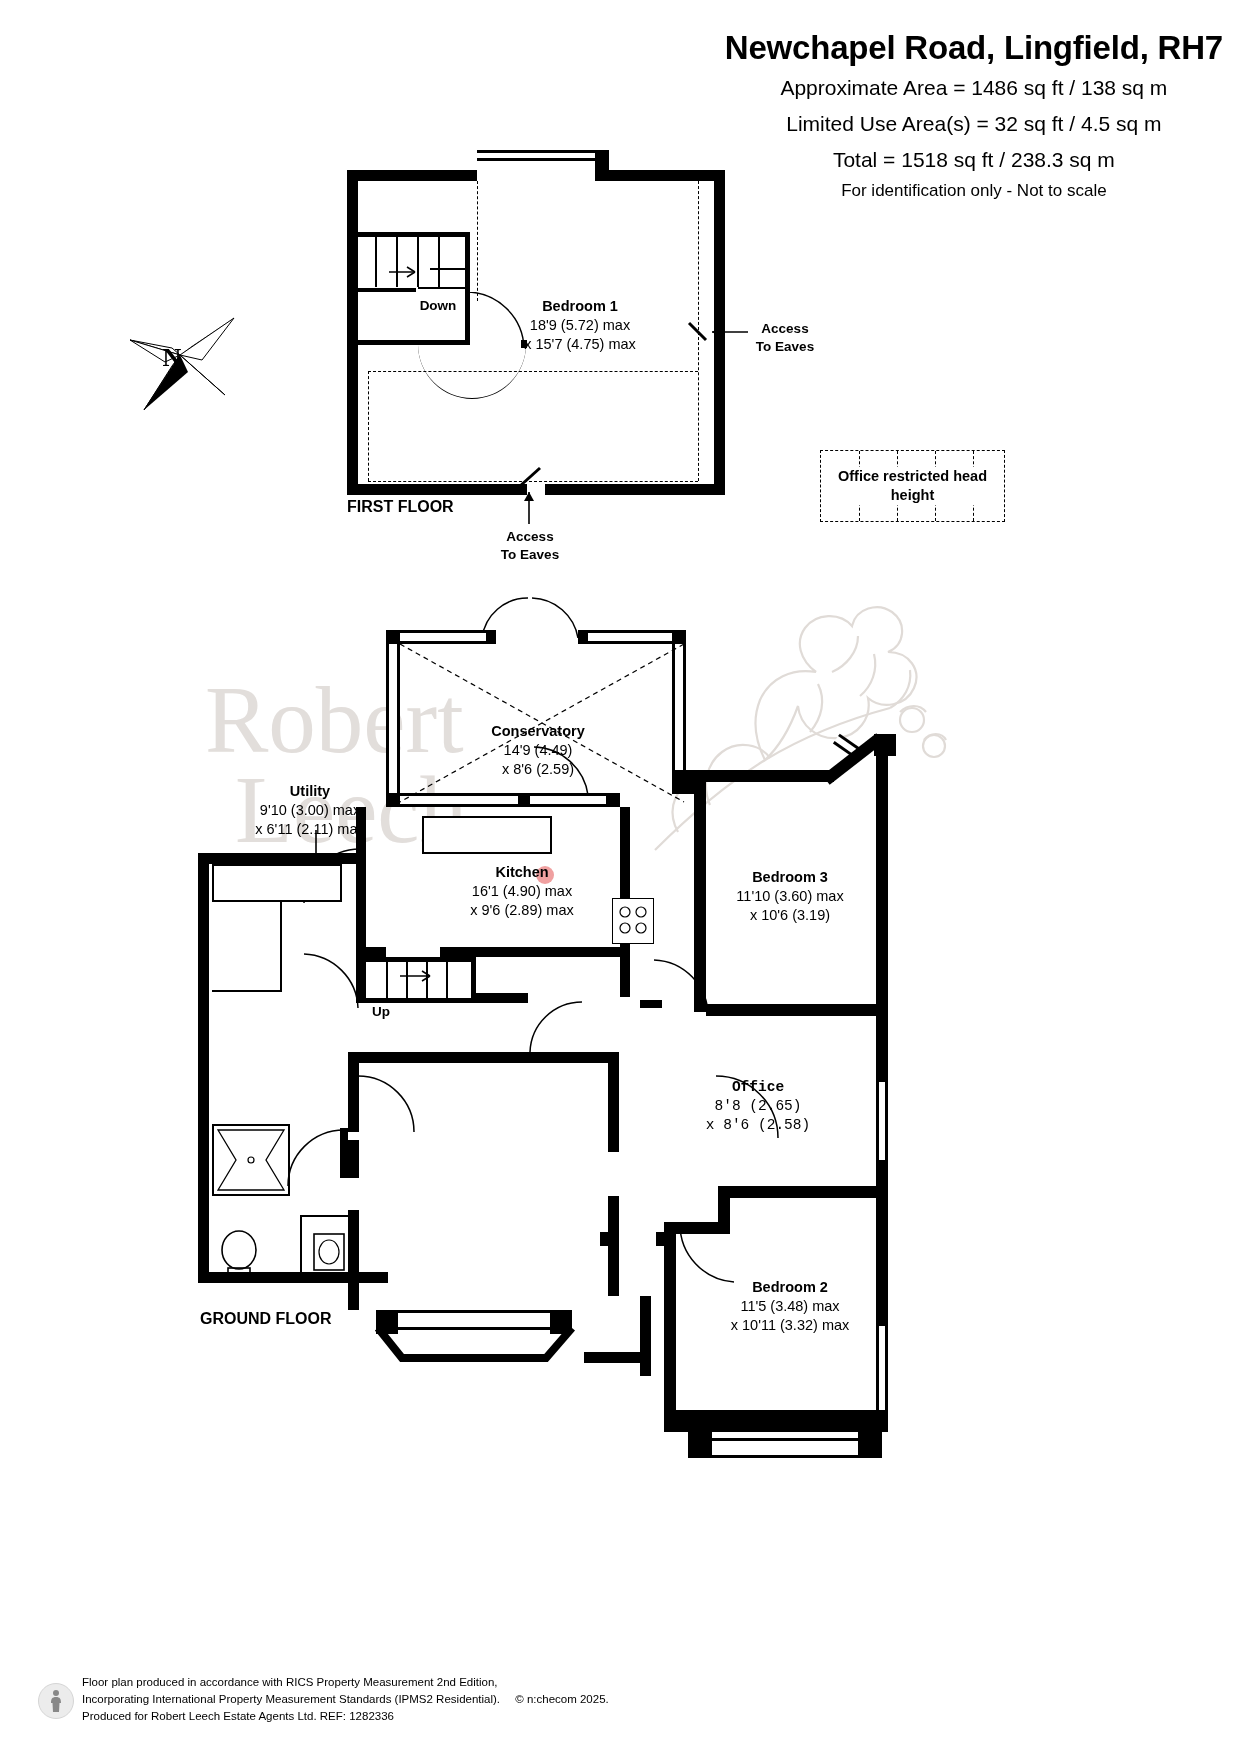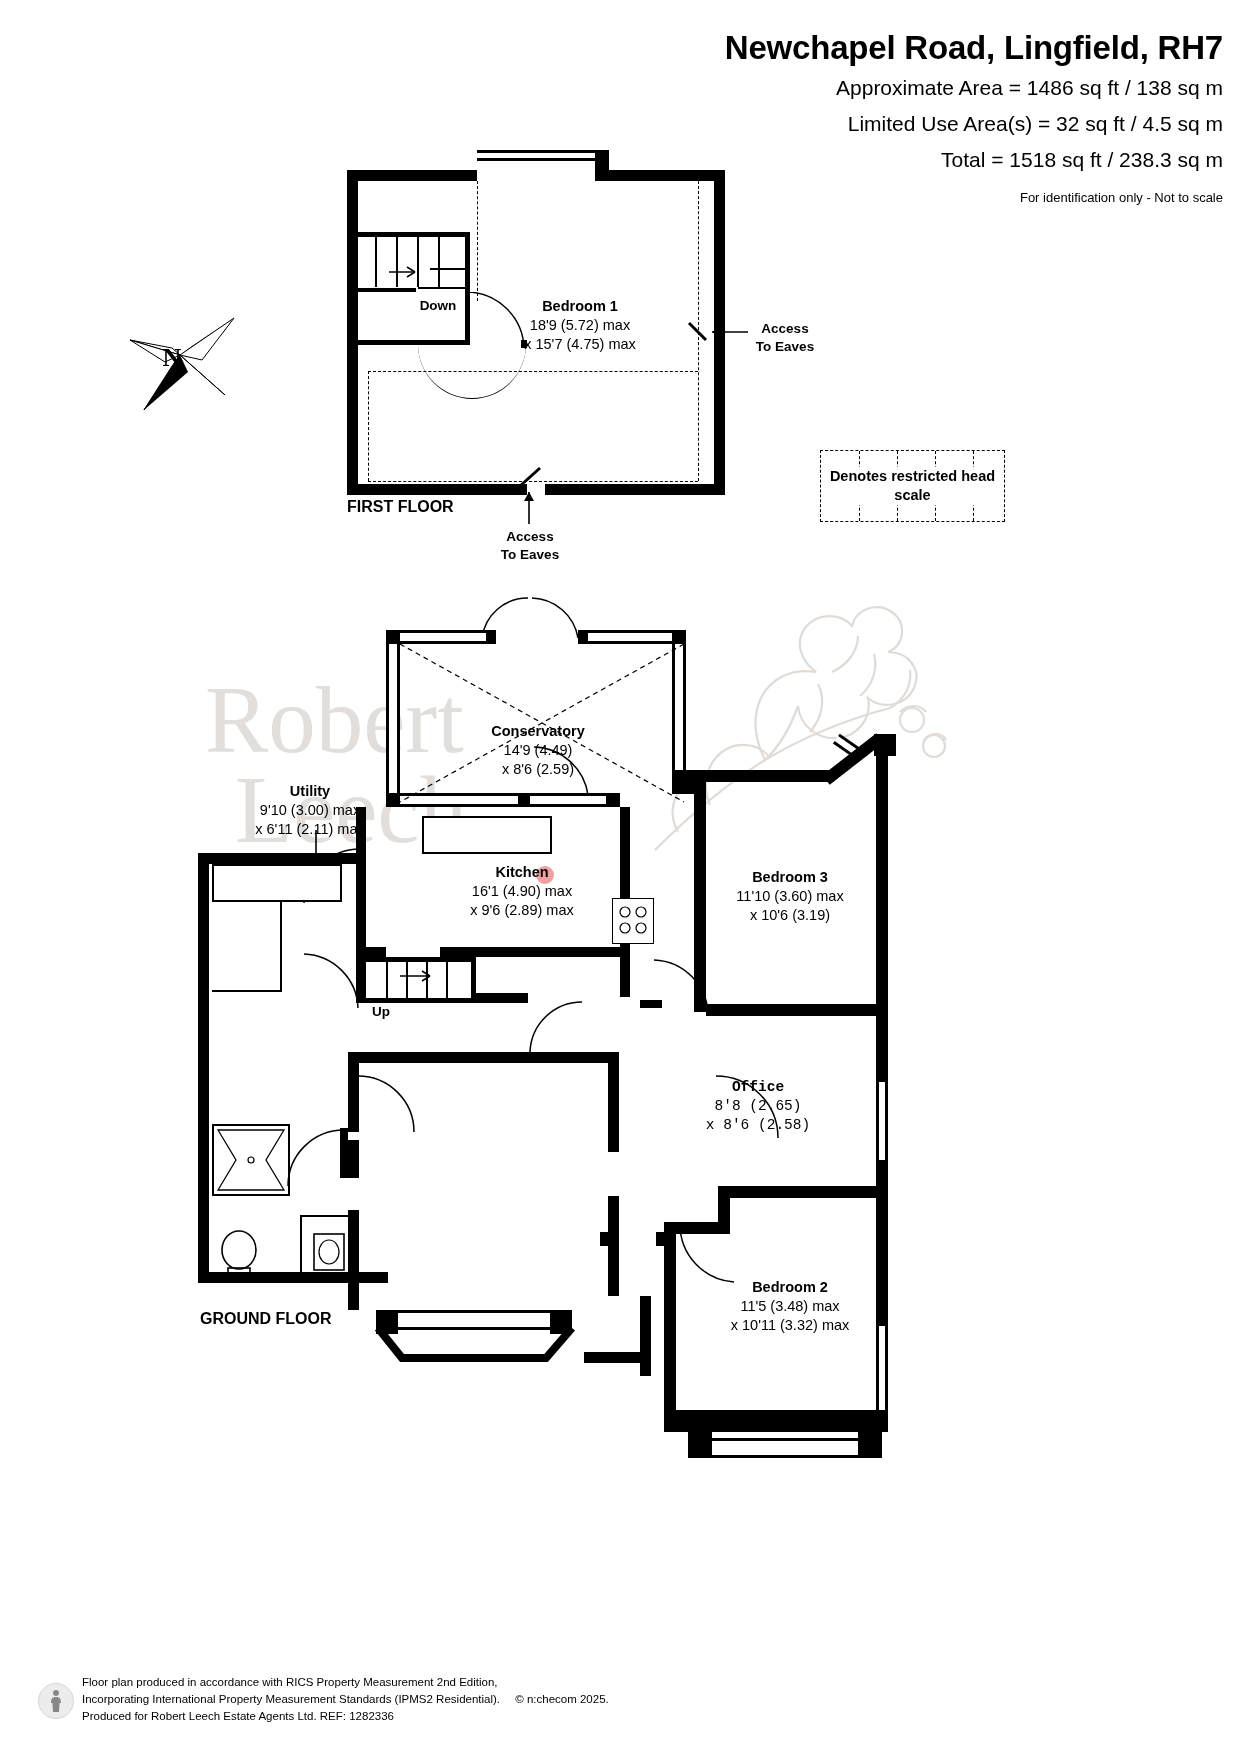--- a/index.html
+++ b/index.html
@@ -7,27 +7,27 @@
     width:1241px; height:1755px;
     background:#ffffff;
     font-family:"Liberation Sans", sans-serif;
     color:#000000;
     position:relative;
     overflow:hidden;
   }
   .abs { position:absolute; }
 
   
-  #header { right:18px; top:30px; text-align:right; }
+  #header { right:18px; top:30px; text-align:center; }
   #title {
     font-size:33px; font-weight:bold; letter-spacing:-0.2px;
     line-height:1.1;
   }
   .area-line { font-size:21px; line-height:1.32; margin-top:8px; }
-  #notscale { font-size:13px; margin-top:17px; }
+  #notscale { font-size:17px; margin-top:8px; }
 
   
   .roomlabel { position:absolute; text-align:center; font-size:14.5px; line-height:1.32; }
   .roomlabel .nm { font-weight:bold; }
   .floorname { position:absolute; font-weight:bold; font-size:16px; }
   .smallbold { position:absolute; font-weight:bold; font-size:13.5px; text-align:center; line-height:1.3; }
 
   
   .w { position:absolute; background:#000; }
   .win { position:absolute; background:#fff; border-top:3px solid #000; border-bottom:3px solid #000; box-sizing:border-box; }
@@ -96,21 +96,21 @@
     <polygon points="70,55 115,95 80,64" fill="#ffffff" stroke="#000" stroke-width="1"></polygon>
     <text x="62" y="66" font-family="Liberation Serif, serif" font-size="26" font-weight="bold" text-anchor="middle" fill="#000">N</text>
   </svg>
 </div>
 
 <div id="restrict-box" class="abs">
   <div class="hatch-v" style="left:38px; top:0; height:70px;"></div>
   <div class="hatch-v" style="left:76px; top:0; height:70px;"></div>
   <div class="hatch-v" style="left:114px; top:0; height:70px;"></div>
   <div class="hatch-v" style="left:152px; top:0; height:70px;"></div>
-  <span style="background:#fff; padding:0 4px; position:relative;">Denotes restricted head scale</span>
+  <span style="background:#fff; padding:0 4px; position:relative;">Office restricted head height</span>
 </div>
 
 <div id="watermark" class="abs">
   <div>Robert</div>
   <div style="margin-left:30px;">Leech</div>
 </div>
 <div id="leafmark" class="abs">
   <svg width="390" height="300" viewBox="0 0 390 300">
     <g fill="none" stroke="#e0dbd7" stroke-width="2.2">
       <path d="M95,250 C130,215 165,185 205,160 C245,136 285,120 330,108"></path>

